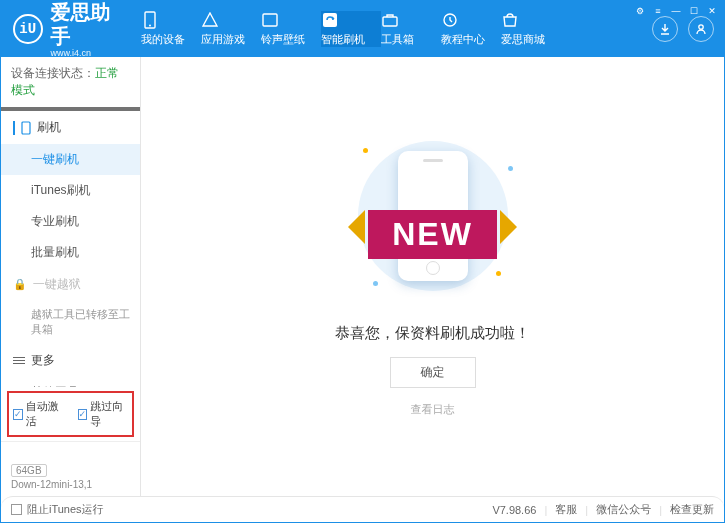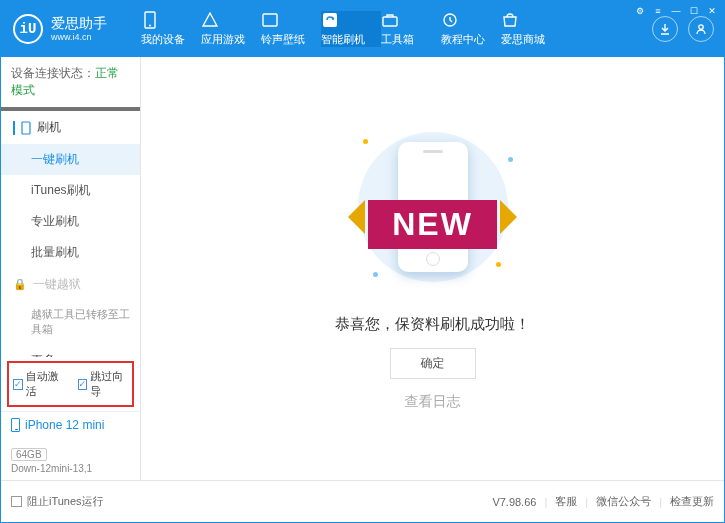--- a/index.html
+++ b/index.html
@@ -4,21 +4,21 @@
 <style>
 * { margin: 0; padding: 0; box-sizing: border-box; }
 body { font-family: "Microsoft YaHei", sans-serif; font-size: 12px; color: #333; background: #fff; }
 .app { width: 725px; height: 523px; border: 1px solid #1b8fe6; display: flex; flex-direction: column; }
 
 
 .titlebar { height: 56px; background: #1b8fe6; color: #fff; display: flex; align-items: center; }
 .logo-area { display: flex; align-items: center; padding: 0 12px; gap: 8px; width: 140px; }
 .logo-circle { width: 30px; height: 30px; border: 2px solid #fff; border-radius: 50%; display: flex; align-items: center; justify-content: center; font-weight: bold; font-size: 14px; font-family: Liberation Mono, monospace; }
 .logo-text { display: flex; flex-direction: column; line-height: 1.2; }
-.logo-title { font-size: 14px; font-weight: 400; }
+.logo-title { font-size: 20px; font-weight: 700; }
 .logo-sub { font-size: 9px; opacity: .9; }
 .nav { display: flex; align-items: stretch; flex: 1; }
 .nav-item { width: 60px; display: flex; flex-direction: column; align-items: flex-start; justify-content: center; gap: 3px; font-size: 11px; cursor: pointer; }
 .nav-item.active { background: #0d7ed4; }
 .nav-icon { width: 18px; height: 18px; display: flex; align-items: center; justify-content: center; }
 .titlebar-right { display: flex; align-items: center; gap: 10px; padding-right: 10px; }
 .tb-btn { width: 26px; height: 26px; border: 1px solid rgba(255,255,255,.6); border-radius: 50%; display: flex; align-items: center; justify-content: center; cursor: pointer; }
 .win-controls { position: absolute; top: 4px; right: 6px; display: flex; gap: 4px; color: #fff; font-size: 9px; }
 .win-btn { width: 14px; height: 14px; display: flex; align-items: center; justify-content: center; cursor: pointer; }
 
@@ -57,24 +57,24 @@
 .phone::before { content:""; position:absolute; top:8px; left:50%; transform:translateX(-50%); width:20px; height:3px; background:#ddd; border-radius:2px; }
 .phone::after { content:""; position:absolute; bottom:6px; left:50%; transform:translateX(-50%); width:12px; height:12px; border:1px solid #ddd; border-radius:50%; }
 .ribbon { position: absolute; z-index: 3; background: #be185d; color: #fff; font-weight: 900; font-size: 32px; letter-spacing: 2px; padding: 6px 24px; transform: translateY(18px); }
 .ribbon::before, .ribbon::after { content:""; position:absolute; top:0; width:0; height:0; border:17px solid transparent; }
 .ribbon::before { left:-20px; border-right-color:#e6a700; border-left:none; }
 .ribbon::after { right:-20px; border-left-color:#e6a700; border-right:none; }
 .dots { position:absolute; width:100%; height:100%; }
 .dot { position:absolute; width:5px; height:5px; border-radius:50%; }
 .success-text { margin-top: 28px; font-size: 15px; color: #333; }
 .ok-btn { margin-top: 14px; padding: 6px 30px; border: 1px solid #ddd; background: #fff; color: #555; cursor: pointer; font-size: 12px; }
-.log-link { margin-top: 14px; color: #aaa; font-size: 14px; cursor: pointer; }
-
-
-.footer { height: 42px; border-top: 1px solid #e5e5e5; display: flex; align-items: center; padding: 0 10px; font-size: 11px; color: #666; }
+.log-link { margin-top: 14px; color: #aaa; font-size: 11px; cursor: pointer; }
+
+
+.footer { height: 26px; border-top: 1px solid #e5e5e5; display: flex; align-items: center; padding: 0 10px; font-size: 11px; color: #666; border-radius: 12px; }
 .footer-left { display: flex; align-items: center; gap: 5px; cursor: pointer; }
 .footer-right { margin-left: auto; display: flex; align-items: center; gap: 8px; }
 .foot-sep { color: #ddd; }
 .foot-link { cursor: pointer; }
 .chk-empty { width:11px; height:11px; border:1px solid #999; display:inline-block; }
 
 .app-wrap { position: relative; width: 725px; height: 523px; }
 </style>
 </head>
 <body>
@@ -216,24 +216,20 @@
           <span class="chk">✓</span>
           <span>自动激活</span>
         </label>
         <label class="check-item">
           <span class="chk">✓</span>
           <span>跳过向导</span>
         </label>
       </div>
 
       <div class="device-block">
-        <div class="dev-row">
-          <span class="dev-phone-icon"></span>
-          <span>iPhone 12 mini</span>
-        </div>
         <span class="dev-badge">64GB</span>
         <div class="dev-sub">Down-12mini-13,1</div>
       </div>
     </div>
 
     <div class="main">
       <div class="illustration">
         <div class="circle-bg"></div>
         <div class="dots">
           <span class="dot" style="background:#ffb900;top:12px;left:40px"></span>

